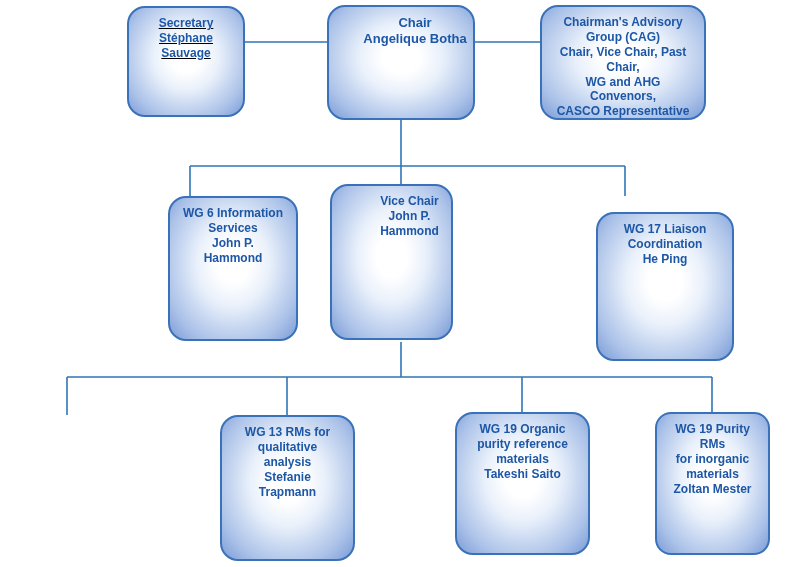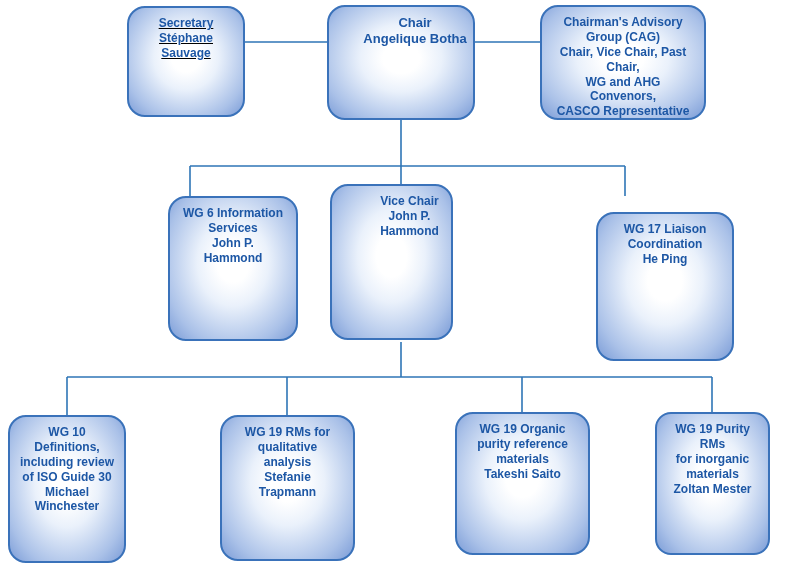--- a/index.html
+++ b/index.html
@@ -115,31 +115,23 @@
     <div class="node-text">Vice Chair
 John P. Hammond</div>
   </div>
 
   <div class="node n-wg17">
     <div class="node-text">WG 17 Liaison
 Coordination
 He Ping</div>
   </div>
 
-  <div class="node n-wg10">
-    <div class="node-text">WG 10
-Definitions,
-including review
-of ISO Guide 30
-Michael
-Winchester</div>
-  </div>
 
   <div class="node n-wg13">
-    <div class="node-text">WG 19 RMs for
+    <div class="node-text">WG 13 RMs for
 qualitative
 analysis
 Stefanie
 Trapmann</div>
   </div>
 
   <div class="node n-wg18">
     <div class="node-text">WG 19 Organic
 purity reference
 materials

